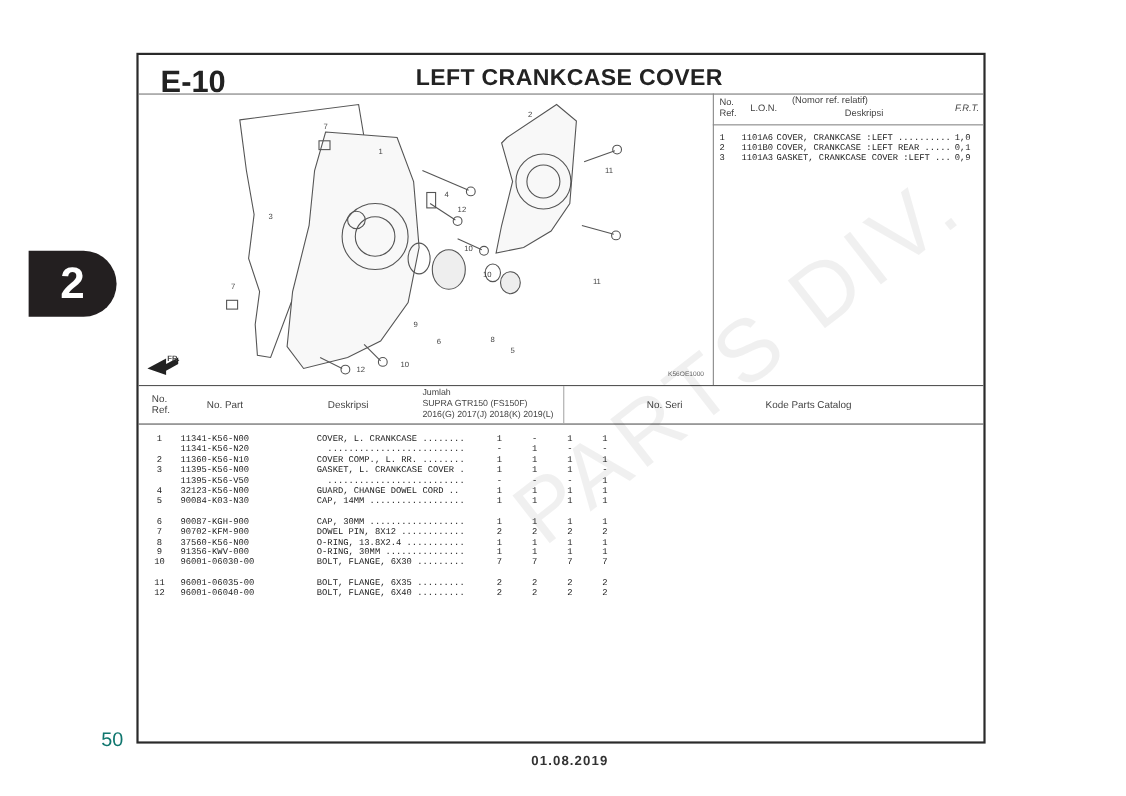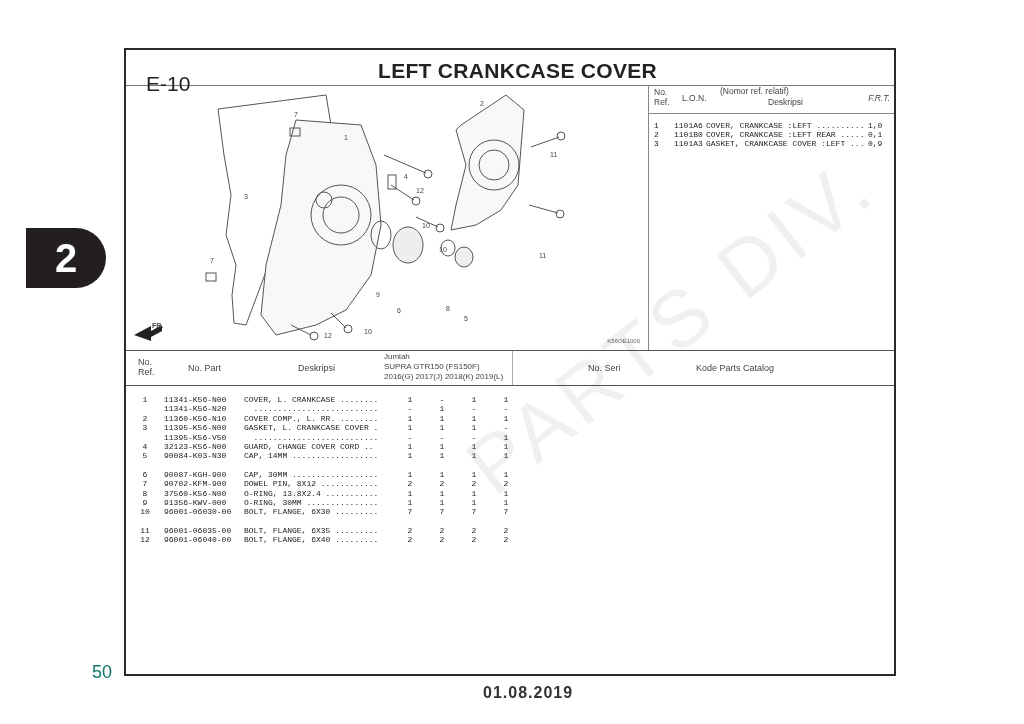--- a/index.html
+++ b/index.html
@@ -1,23 +1,23 @@
 <!DOCTYPE html>
 <html><head>
 <meta charset="utf-8">
 <style>
   html, body { margin: 0; padding: 0; background: #ffffff; }
   body { width: 1024px; height: 724px; position: relative; overflow: hidden; font-family: "Liberation Sans", sans-serif; color: #222; }
   .side-tab { position: absolute; left: 26px; top: 228px; width: 80px; height: 60px; background: #231f20; border-radius: 0 30px 30px 0; display: flex; align-items: center; justify-content: center; }
   .side-tab span { color: #fff; font-weight: bold; font-size: 40px; font-family: "Liberation Sans", sans-serif; }
   .page-num { position: absolute; left: 92px; top: 662px; font-size: 18px; color: #0f766e; text-align: right; }
-  .footer-date { position: absolute; left: 483px; top: 684px; font-size: 16px; font-weight: bold; letter-spacing: 1px; color: #333; }
+  .footer-date { position: absolute; left: 483px; top: 684px; font-size: 12px; font-weight: bold; letter-spacing: 1px; color: #333; }
   .frame { position: absolute; left: 124px; top: 48px; width: 772px; height: 628px; border: 2px solid #2a2a2a; box-sizing: border-box; }
   .title-bar { position: absolute; left: 0; top: 0; width: 100%; height: 35px; border-bottom: 1px solid #777; }
-  .section-code { position: absolute; left: 20px; top: 22px; font-size: 21px; font-weight: normal; }
+  .section-code { position: absolute; left: 20px; top: 9px; font-size: 28px; font-weight: bold; }
   .section-title { position: absolute; left: 252px; top: 9px; font-size: 21px; font-weight: bold; letter-spacing: 0.3px; }
   .diagram { position: absolute; left: 0; top: 35px; width: 522px; height: 265px; border-right: 1px solid #888; }
   .frt-panel { position: absolute; left: 522px; top: 35px; width: 246px; height: 265px; }
   .frt-head { position: absolute; left: 0; top: 0; width: 100%; height: 28px; border-bottom: 1px solid #888; font-size: 8.5px; color: #444; }
   .frt-head .h-no { position: absolute; left: 6px; top: 2px; line-height: 10px; }
   .frt-head .h-lon { position: absolute; left: 34px; top: 8px; }
   .frt-head .h-desc1 { position: absolute; left: 72px; top: 1px; }
   .frt-head .h-desc2 { position: absolute; left: 120px; top: 12px; }
   .frt-head .h-frt { position: absolute; right: 4px; top: 8px; font-style: italic; }
   .frt-rows { position: absolute; left: 6px; top: 36px; font-family: "Liberation Mono", monospace; font-size: 8px; line-height: 9px; color: #222; }
@@ -31,21 +31,21 @@
   .parts-head .p-desc { position: absolute; left: 172px; top: 12px; }
   .parts-head .p-jumlah { position: absolute; left: 258px; top: 1px; width: 130px; line-height: 10px; font-size: 8px; }
   .parts-head .p-seri { position: absolute; left: 462px; top: 12px; }
   .parts-head .p-kode { position: absolute; left: 570px; top: 12px; }
   .parts-head .p-divider { position: absolute; left: 386px; top: 0; height: 34px; border-left: 1px solid #aaa; }
   .parts-body { position: absolute; left: 0; top: 345px; font-family: "Liberation Mono", monospace; font-size: 8px; line-height: 9px; color: #222; }
   .p-row { display: flex; white-space: pre; height: 9.4px; }
   .p-row.gap { margin-top: 9px; }
   .p-row .r-no { width: 38px; text-align: center; }
   .p-row .r-part { width: 80px; }
-  .p-row .r-desc { width: 150px; }
+  .p-row .r-desc { width: 150px; margin-left: 44px; }
   .p-row .r-q { width: 32px; text-align: center; }
   .watermark { position: absolute; left: 300px; top: 230px; font-size: 80px; color: rgba(0,0,0,0.06); transform: rotate(-38deg); letter-spacing: 6px; white-space: nowrap; pointer-events: none; font-family: "Liberation Sans", sans-serif; }
   .diag-code { position: absolute; right: 8px; bottom: 6px; font-size: 6px; color: #666; }
   svg.draw { position: absolute; left: 0; top: 0; }
 </style>
 </head>
 <body>
 
 <div class="side-tab">
     <span>2</span>
@@ -171,21 +171,21 @@
     <div class="p-seri">No. Seri</div>
     <div class="p-kode">Kode Parts Catalog</div>
   </div>
 
   <div class="parts-body" id="parts-body">
       <div class="p-row"><span class="r-no">1</span><span class="r-part">11341-K56-N00</span><span class="r-desc">COVER, L. CRANKCASE ........</span><span class="r-q">1</span><span class="r-q">-</span><span class="r-q">1</span><span class="r-q">1</span></div>
       <div class="p-row"><span class="r-no"></span><span class="r-part">11341-K56-N20</span><span class="r-desc">  ..........................</span><span class="r-q">-</span><span class="r-q">1</span><span class="r-q">-</span><span class="r-q">-</span></div>
       <div class="p-row"><span class="r-no">2</span><span class="r-part">11360-K56-N10</span><span class="r-desc">COVER COMP., L. RR. ........</span><span class="r-q">1</span><span class="r-q">1</span><span class="r-q">1</span><span class="r-q">1</span></div>
       <div class="p-row"><span class="r-no">3</span><span class="r-part">11395-K56-N00</span><span class="r-desc">GASKET, L. CRANKCASE COVER .</span><span class="r-q">1</span><span class="r-q">1</span><span class="r-q">1</span><span class="r-q">-</span></div>
       <div class="p-row"><span class="r-no"></span><span class="r-part">11395-K56-V50</span><span class="r-desc">  ..........................</span><span class="r-q">-</span><span class="r-q">-</span><span class="r-q">-</span><span class="r-q">1</span></div>
-      <div class="p-row"><span class="r-no">4</span><span class="r-part">32123-K56-N00</span><span class="r-desc">GUARD, CHANGE COVER CORD ..</span><span class="r-q">1</span><span class="r-q">1</span><span class="r-q">1</span><span class="r-q">1</span></div>
+      <div class="p-row"><span class="r-no">4</span><span class="r-part">32123-K56-N00</span><span class="r-desc">GUARD, CHANGE DOWEL CORD ..</span><span class="r-q">1</span><span class="r-q">1</span><span class="r-q">1</span><span class="r-q">1</span></div>
       <div class="p-row"><span class="r-no">5</span><span class="r-part">90084-K03-N30</span><span class="r-desc">CAP, 14MM ..................</span><span class="r-q">1</span><span class="r-q">1</span><span class="r-q">1</span><span class="r-q">1</span></div>
       <div class="p-row gap"><span class="r-no">6</span><span class="r-part">90087-KGH-900</span><span class="r-desc">CAP, 30MM ..................</span><span class="r-q">1</span><span class="r-q">1</span><span class="r-q">1</span><span class="r-q">1</span></div>
       <div class="p-row"><span class="r-no">7</span><span class="r-part">90702-KFM-900</span><span class="r-desc">DOWEL PIN, 8X12 ............</span><span class="r-q">2</span><span class="r-q">2</span><span class="r-q">2</span><span class="r-q">2</span></div>
       <div class="p-row"><span class="r-no">8</span><span class="r-part">37560-K56-N00</span><span class="r-desc">O-RING, 13.8X2.4 ...........</span><span class="r-q">1</span><span class="r-q">1</span><span class="r-q">1</span><span class="r-q">1</span></div>
       <div class="p-row"><span class="r-no">9</span><span class="r-part">91356-KWV-000</span><span class="r-desc">O-RING, 30MM ...............</span><span class="r-q">1</span><span class="r-q">1</span><span class="r-q">1</span><span class="r-q">1</span></div>
       <div class="p-row"><span class="r-no">10</span><span class="r-part">96001-06030-00</span><span class="r-desc">BOLT, FLANGE, 6X30 .........</span><span class="r-q">7</span><span class="r-q">7</span><span class="r-q">7</span><span class="r-q">7</span></div>
       <div class="p-row gap"><span class="r-no">11</span><span class="r-part">96001-06035-00</span><span class="r-desc">BOLT, FLANGE, 6X35 .........</span><span class="r-q">2</span><span class="r-q">2</span><span class="r-q">2</span><span class="r-q">2</span></div>
       <div class="p-row"><span class="r-no">12</span><span class="r-part">96001-06040-00</span><span class="r-desc">BOLT, FLANGE, 6X40 .........</span><span class="r-q">2</span><span class="r-q">2</span><span class="r-q">2</span><span class="r-q">2</span></div>
     </div>
 

